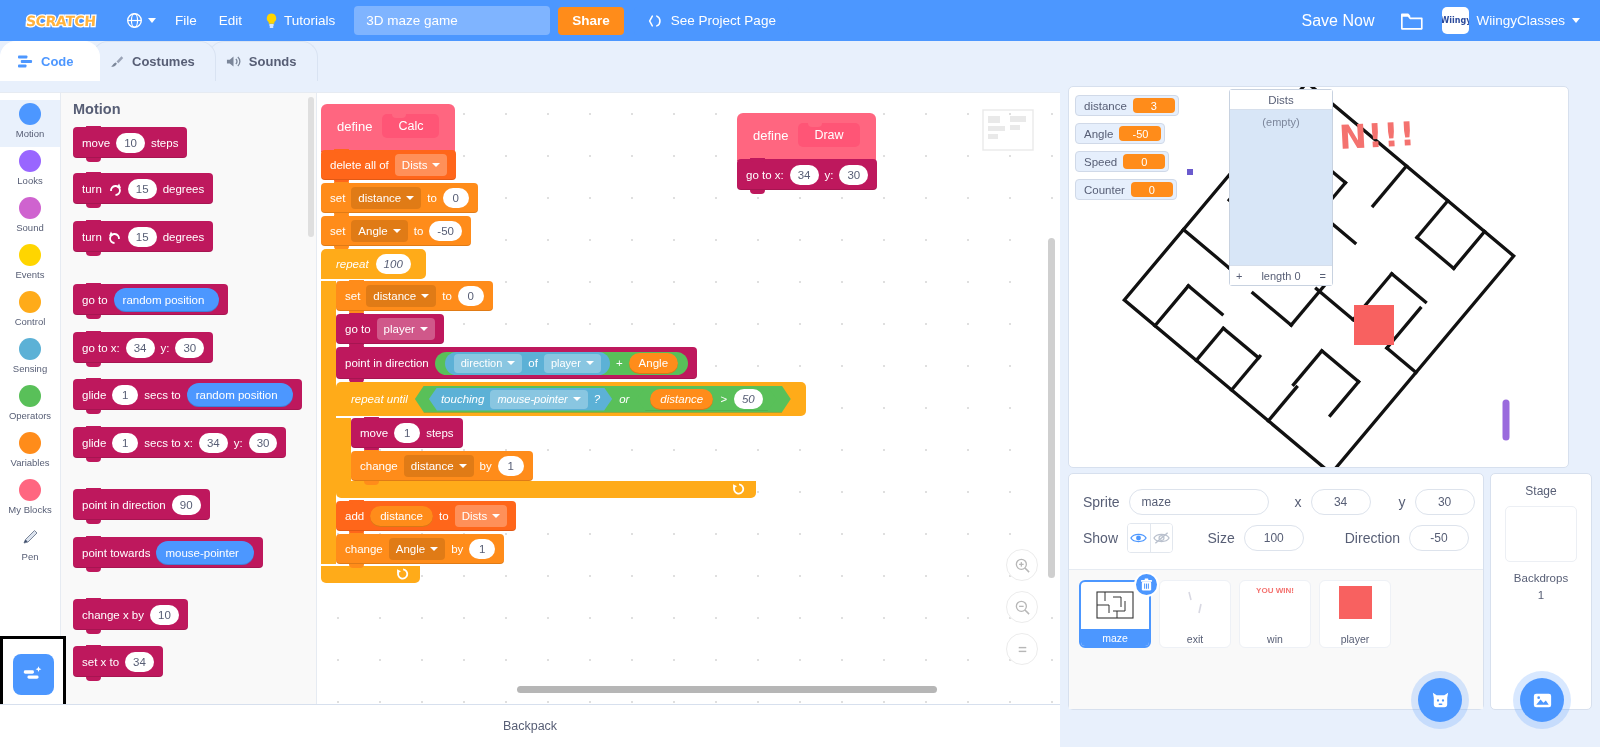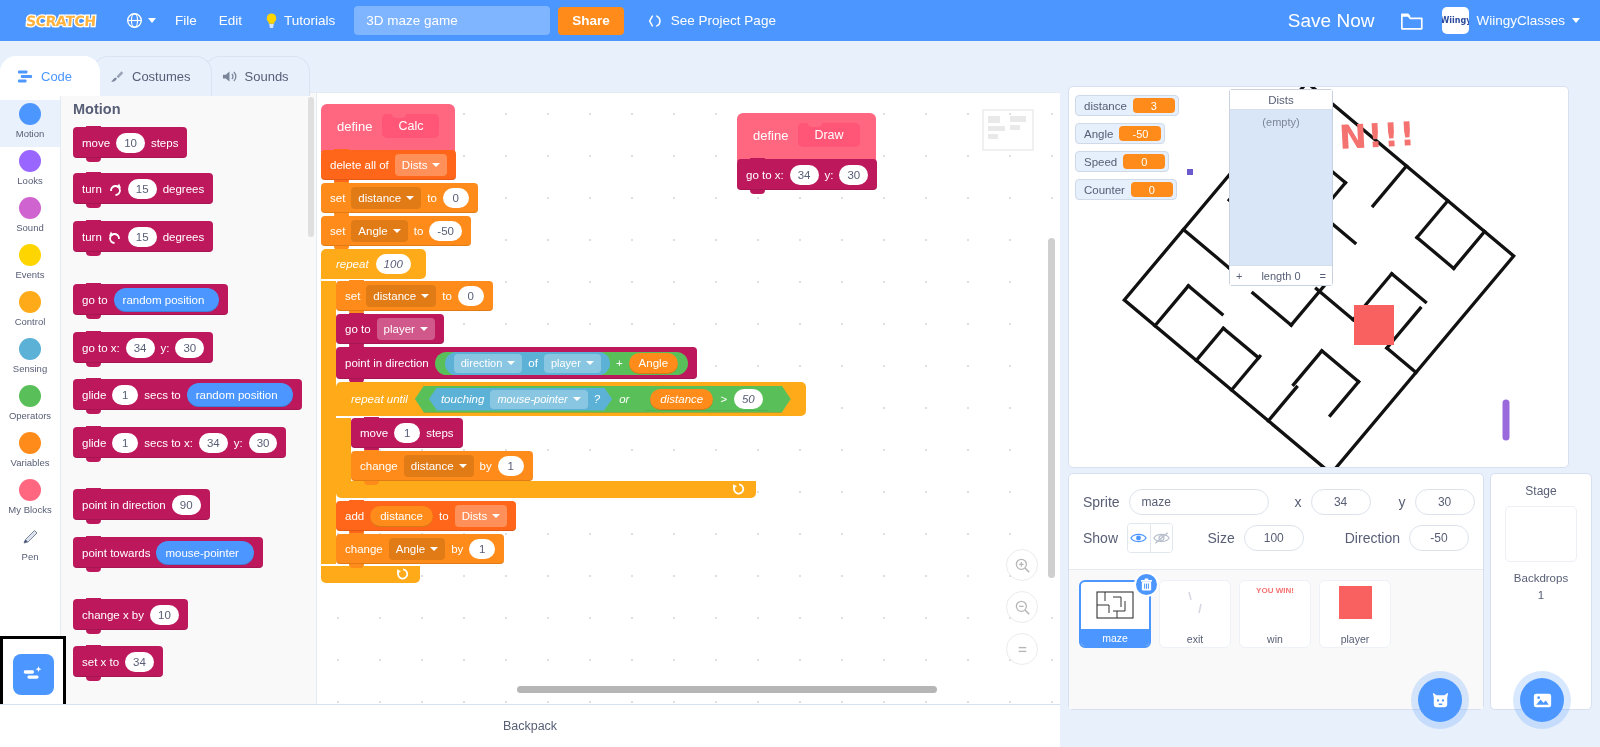--- a/index.html
+++ b/index.html
@@ -49,41 +49,41 @@
     display: flex; align-items: center; cursor: pointer;
     font-family: "Liberation Sans", sans-serif;
   }
   .proj-page-btn {
     display: flex; align-items: center; gap: 8px;
     height: 28px; padding: 0 13px; border-radius: 4px;
     background: #4c97ff; font-size: 13.5px; color: #fff; cursor: pointer;
     margin-left: 10px;
   }
   .spacer { flex: 1 1 auto; }
-  .savenow { font-size: 19px; padding: 0 12px; cursor: pointer; font-weight: normal; }
+  .savenow { font-size: 16px; padding: 0 12px; cursor: pointer; font-weight: normal; }
   .folder-ico { padding: 0 14px; cursor: pointer; display:flex; align-items:center;}
   .account {
     display: flex; align-items: center; gap: 7px; padding: 0 8px 0 4px;
     font-size: 13.5px; cursor: pointer;
   }
   .avatar {
     width: 27px; height: 27px; border-radius: 5px; background: #fff;
     display: flex; align-items: center; justify-content: center;
     overflow: hidden; position: relative;
   }
   .avatar .wa-top { font-size: 8px; font-weight: bold; color: #2b4a9b; line-height: 9px; font-family: "DejaVu Sans", sans-serif;}
   .avatar .wa-bot { width: 20px; height: 5px; background: #e8601c; }
   .caret { width: 0; height: 0; border-left: 4.5px solid transparent; border-right: 4.5px solid transparent; border-top: 5px solid #fff; }
 
   
   .tabsrow {
     position: absolute; left: 0; top: 41px; width: 1600px; height: 51px;
     background: #e8f0fc;
   }
-  .tabs { position: absolute; left: 0; top: 15px; display: flex; }
+  .tabs { position: absolute; left: 0; top: 0; display: flex; font-weight: bold; }
   .tab {
     height: 40px; min-width: 100px; padding: 0 20px 0 16px;
     background: #e8f0fc; border-radius: 16px 16px 0 0;
     display: flex; align-items: center; gap: 7px;
     font-size: 13px; color: #575e75; cursor: pointer;
     margin-right: -8px; position: relative;
     border: 1px solid #d9e3f2; border-bottom: none;
   }
   .tab.active { background: #ffffff; color: #4d97ff; z-index: 3; border-color: #ffffff; }
   .tab:nth-child(2) { z-index: 2; }

